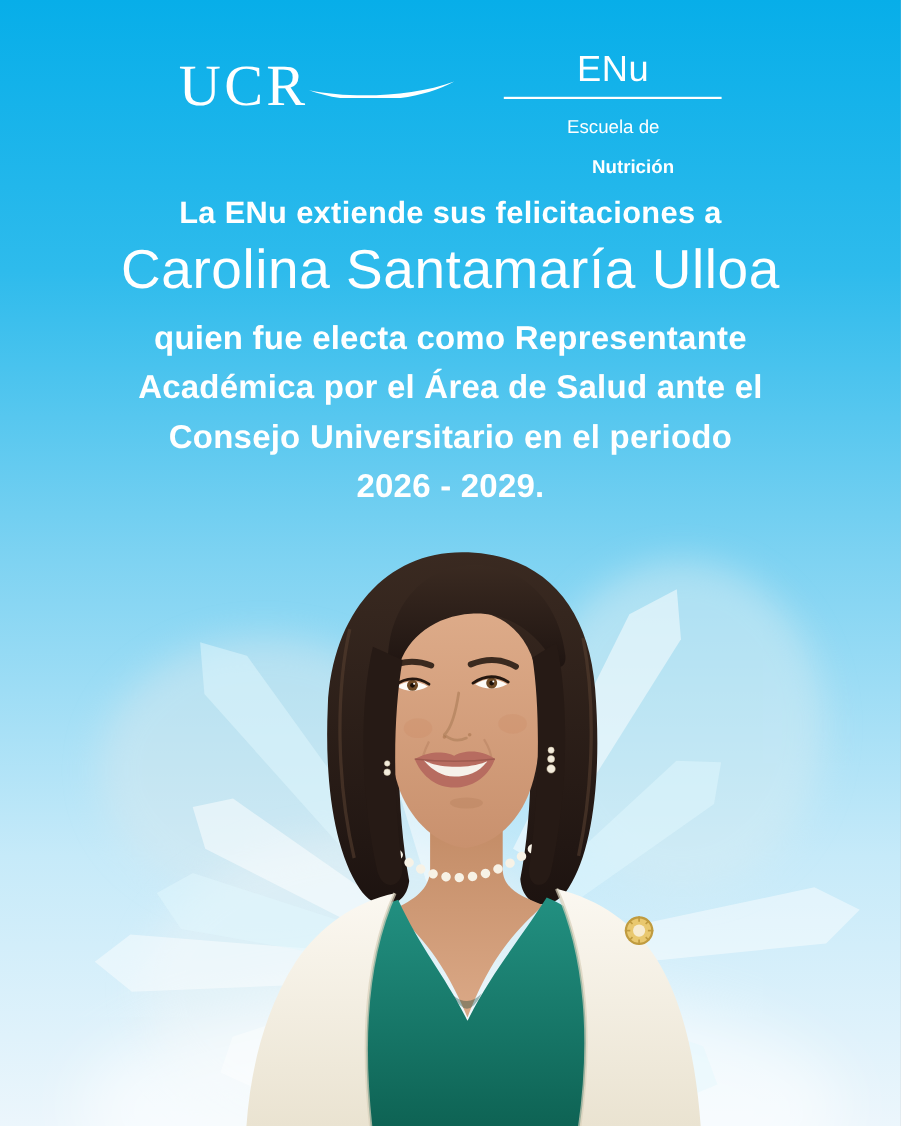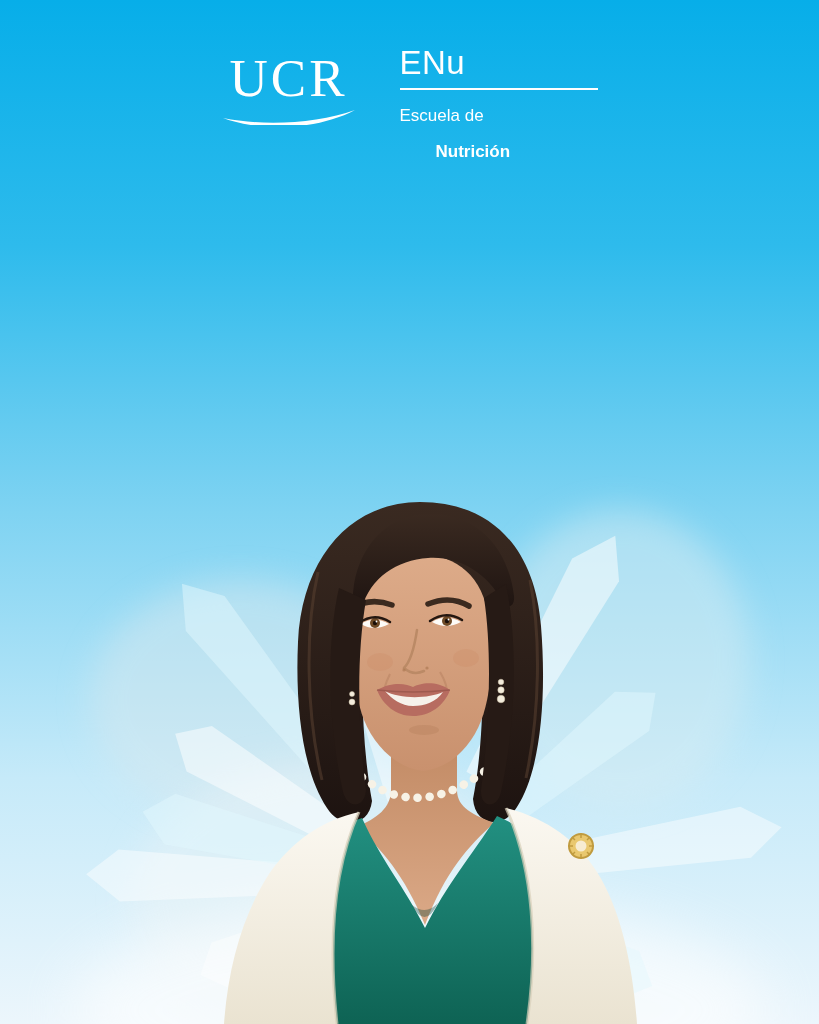--- a/index.html
+++ b/index.html
@@ -21,27 +21,27 @@
       #c6eaf9 76%,
       var(--background-bottom) 100%);
   }
   .scene{position:absolute;inset:0;display:block;}
   
   .logos{
     position:absolute;top:46px;left:0;right:0;
     display:flex;justify-content:center;align-items:flex-start;gap:44px;
     color:var(--text);
   }
-  .ucr{display:flex;flex-direction:column;align-items:center;padding-top:6px;}
+  .ucr{display:flex;flex-direction:row;align-items:center;padding-top:6px;}
   .ucr-text{
     font-family:"Liberation Serif",serif;
     font-size:53px;line-height:1;letter-spacing:3px;font-weight:400;
   }
   .ucr-swoosh{margin-top:4px;display:block;}
-  .enu{display:flex;flex-direction:column;align-items:flex-start;width:198px;}
+  .enu{display:flex;flex-direction:column;align-items:center;width:198px;}
   .enu-text{font-size:33px;line-height:1;font-weight:400;letter-spacing:.5px;padding-bottom:9px;}
   .enu-rule{width:100%;height:2px;background:var(--text);}
   .school-line{font-size:17px;line-height:20px;margin-top:16px;}
   .school-line:first-of-type{margin-top:9px;}
   .bold{font-weight:700;padding-left:36px;}
   
   .message{
     position:absolute;top:178px;left:0;right:0;
     text-align:center;color:var(--text);
   }
@@ -200,14 +200,22 @@
       </svg>
     </div>
     <div class="enu">
       <div class="enu-text">ENu</div>
       <div class="enu-rule"></div>
       <div class="school-line">Escuela de</div>
       <div class="school-line bold">Nutrición</div>
     </div>
   </header>
 
+  <main class="message">
+    <p class="intro">La ENu extiende sus felicitaciones a</p>
+    <h1 class="name">Carolina Santamaría Ulloa</h1>
+    <p class="body-line">quien fue electa como Representante</p>
+    <p class="body-line">Académica por el Área de Salud ante el</p>
+    <p class="body-line">Consejo Universitario en el periodo</p>
+    <p class="body-line">2026 - 2029.</p>
+  </main>
 
 </div>
 
 </body></html>

